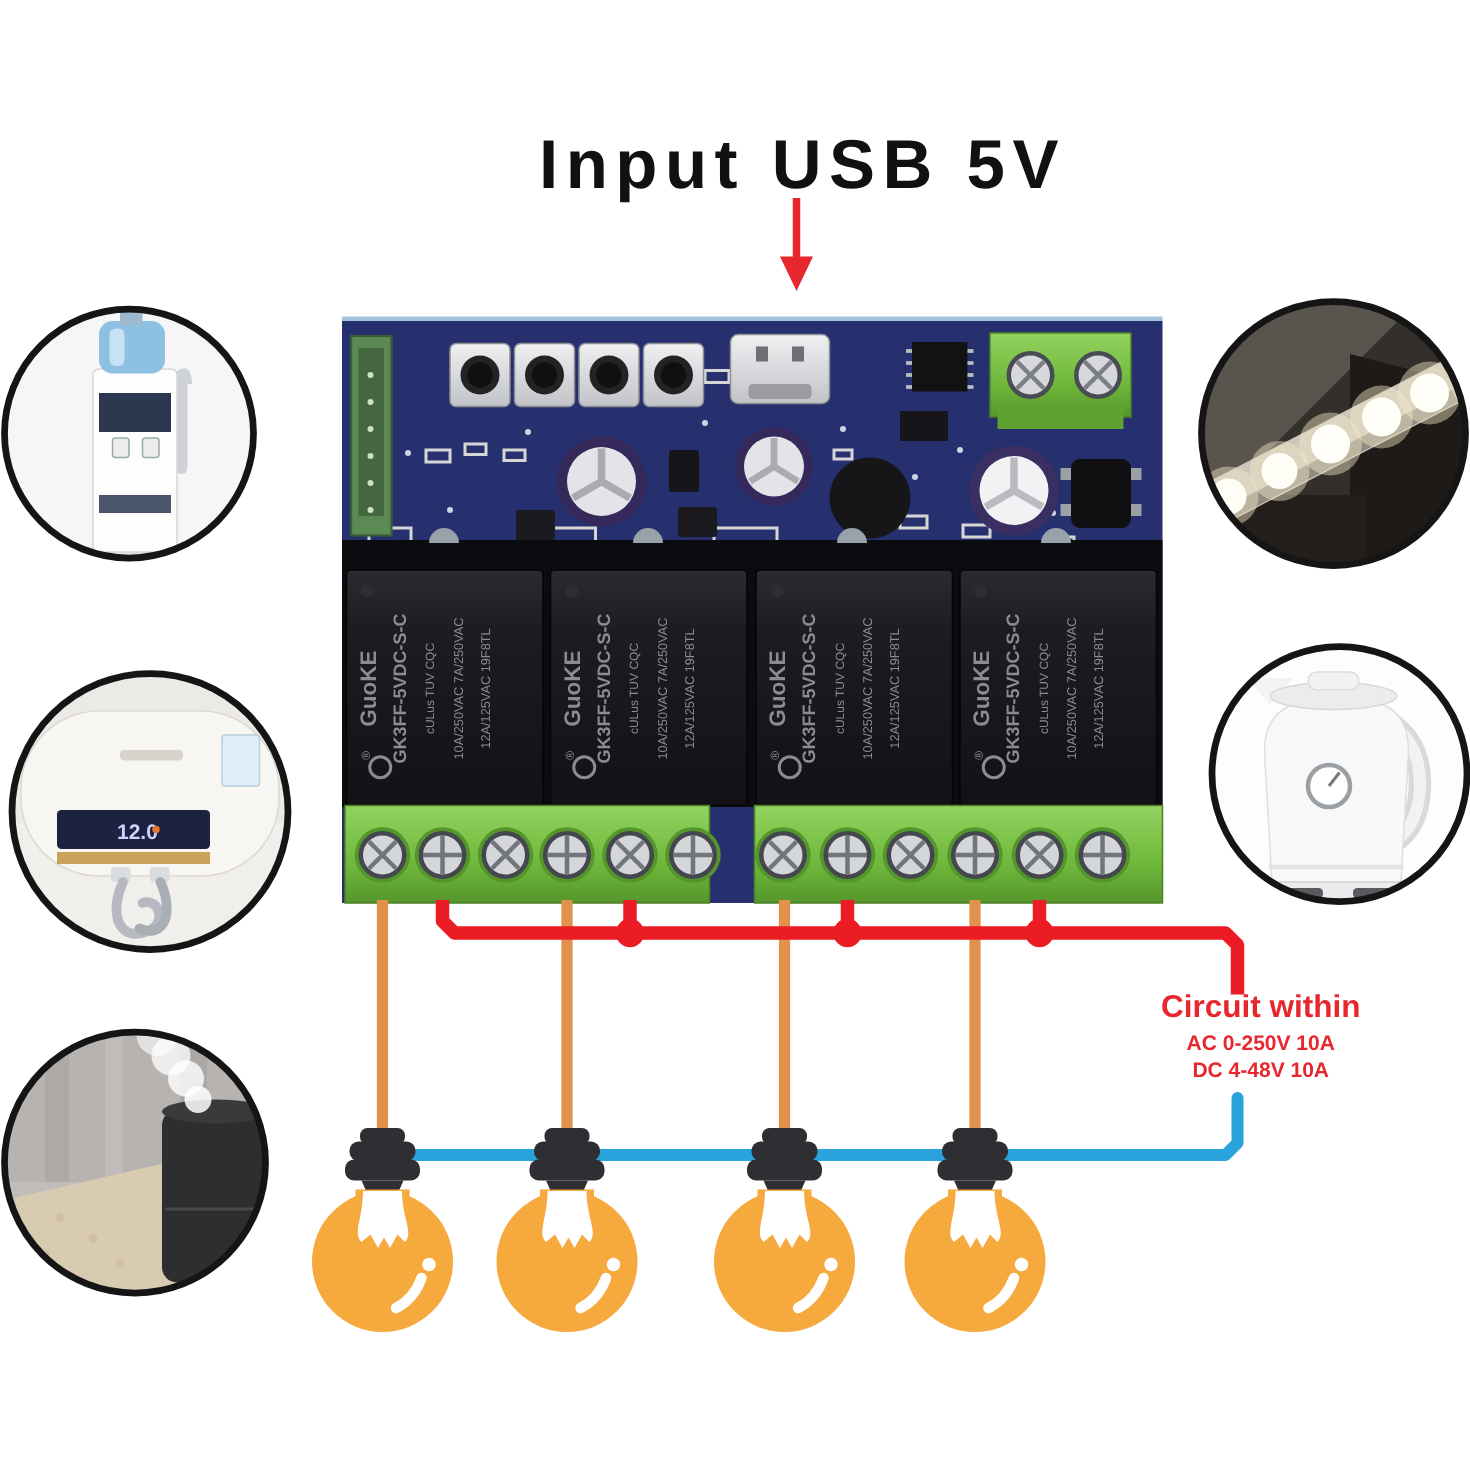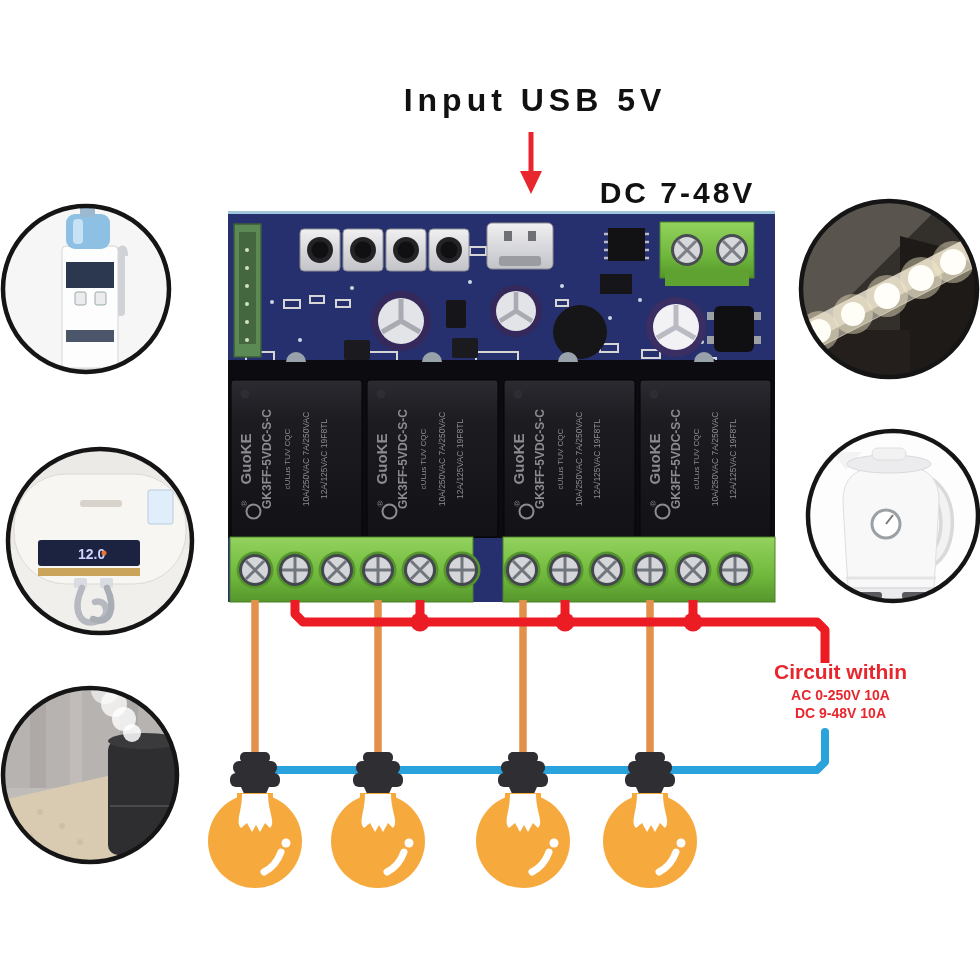--- a/index.html
+++ b/index.html
@@ -1,20 +1,20 @@
 <!DOCTYPE html>
 <html><head>
 <meta charset="utf-8">
 <style>
   html,body{margin:0;padding:0;background:#fff;}
   #stage{position:relative;width:980px;height:980px;background:#ffffff;overflow:hidden;
          font-family:"Liberation Sans",sans-serif;}
   .abs{position:absolute;}
   .lbl{color:#111;font-weight:bold;text-align:center;}
-  .lbl-input{left:350px;top:82px;width:370px;font-size:32px;letter-spacing:5px;}
+  .lbl-input{left:350px;top:82px;width:370px;font-size:46px;letter-spacing:5px;}
   .lbl-dc{left:575px;top:176px;width:205px;font-size:30px;letter-spacing:3px;}
   .note{left:743px;top:659px;width:195px;text-align:center;color:#e8262d;line-height:1.25;}
   .note .t{font-size:21px;font-weight:bold;margin-bottom:2px;}
   .note .r{font-size:14px;font-weight:bold;}
   svg text{font-family:"Liberation Sans",sans-serif;}
 </style>
 </head>
 <body>
 
 <div id="stage">
@@ -488,19 +488,18 @@
       <line x1="846" y1="578" x2="936" y2="578" stroke="#e4e4e6" stroke-width="3"></line>
       <rect x="836" y="588" width="118" height="15" rx="7" fill="#ebebed" stroke="#d5d5d7"></rect>
       <rect x="850" y="592" width="32" height="7" rx="3" fill="#5a5a5e"></rect>
       <rect x="902" y="592" width="32" height="7" rx="3" fill="#5a5a5e"></rect>
     </g>
     <circle cx="893" cy="516" r="85" fill="none" stroke="#151515" stroke-width="4.5"></circle>
   </g>
 </svg>
 
   <div class="abs lbl lbl-input">Input USB 5V</div>
-  <div class="abs lbl lbl-dc">DC 7-48V</div>
   <div class="abs note">
     <div class="t">Circuit within</div>
     <div class="r">AC 0-250V 10A</div>
-    <div class="r">DC 9-48V 10A</div>
+    <div class="r">DC 4-48V 10A</div>
   </div>
 </div>
 
 </body></html>

